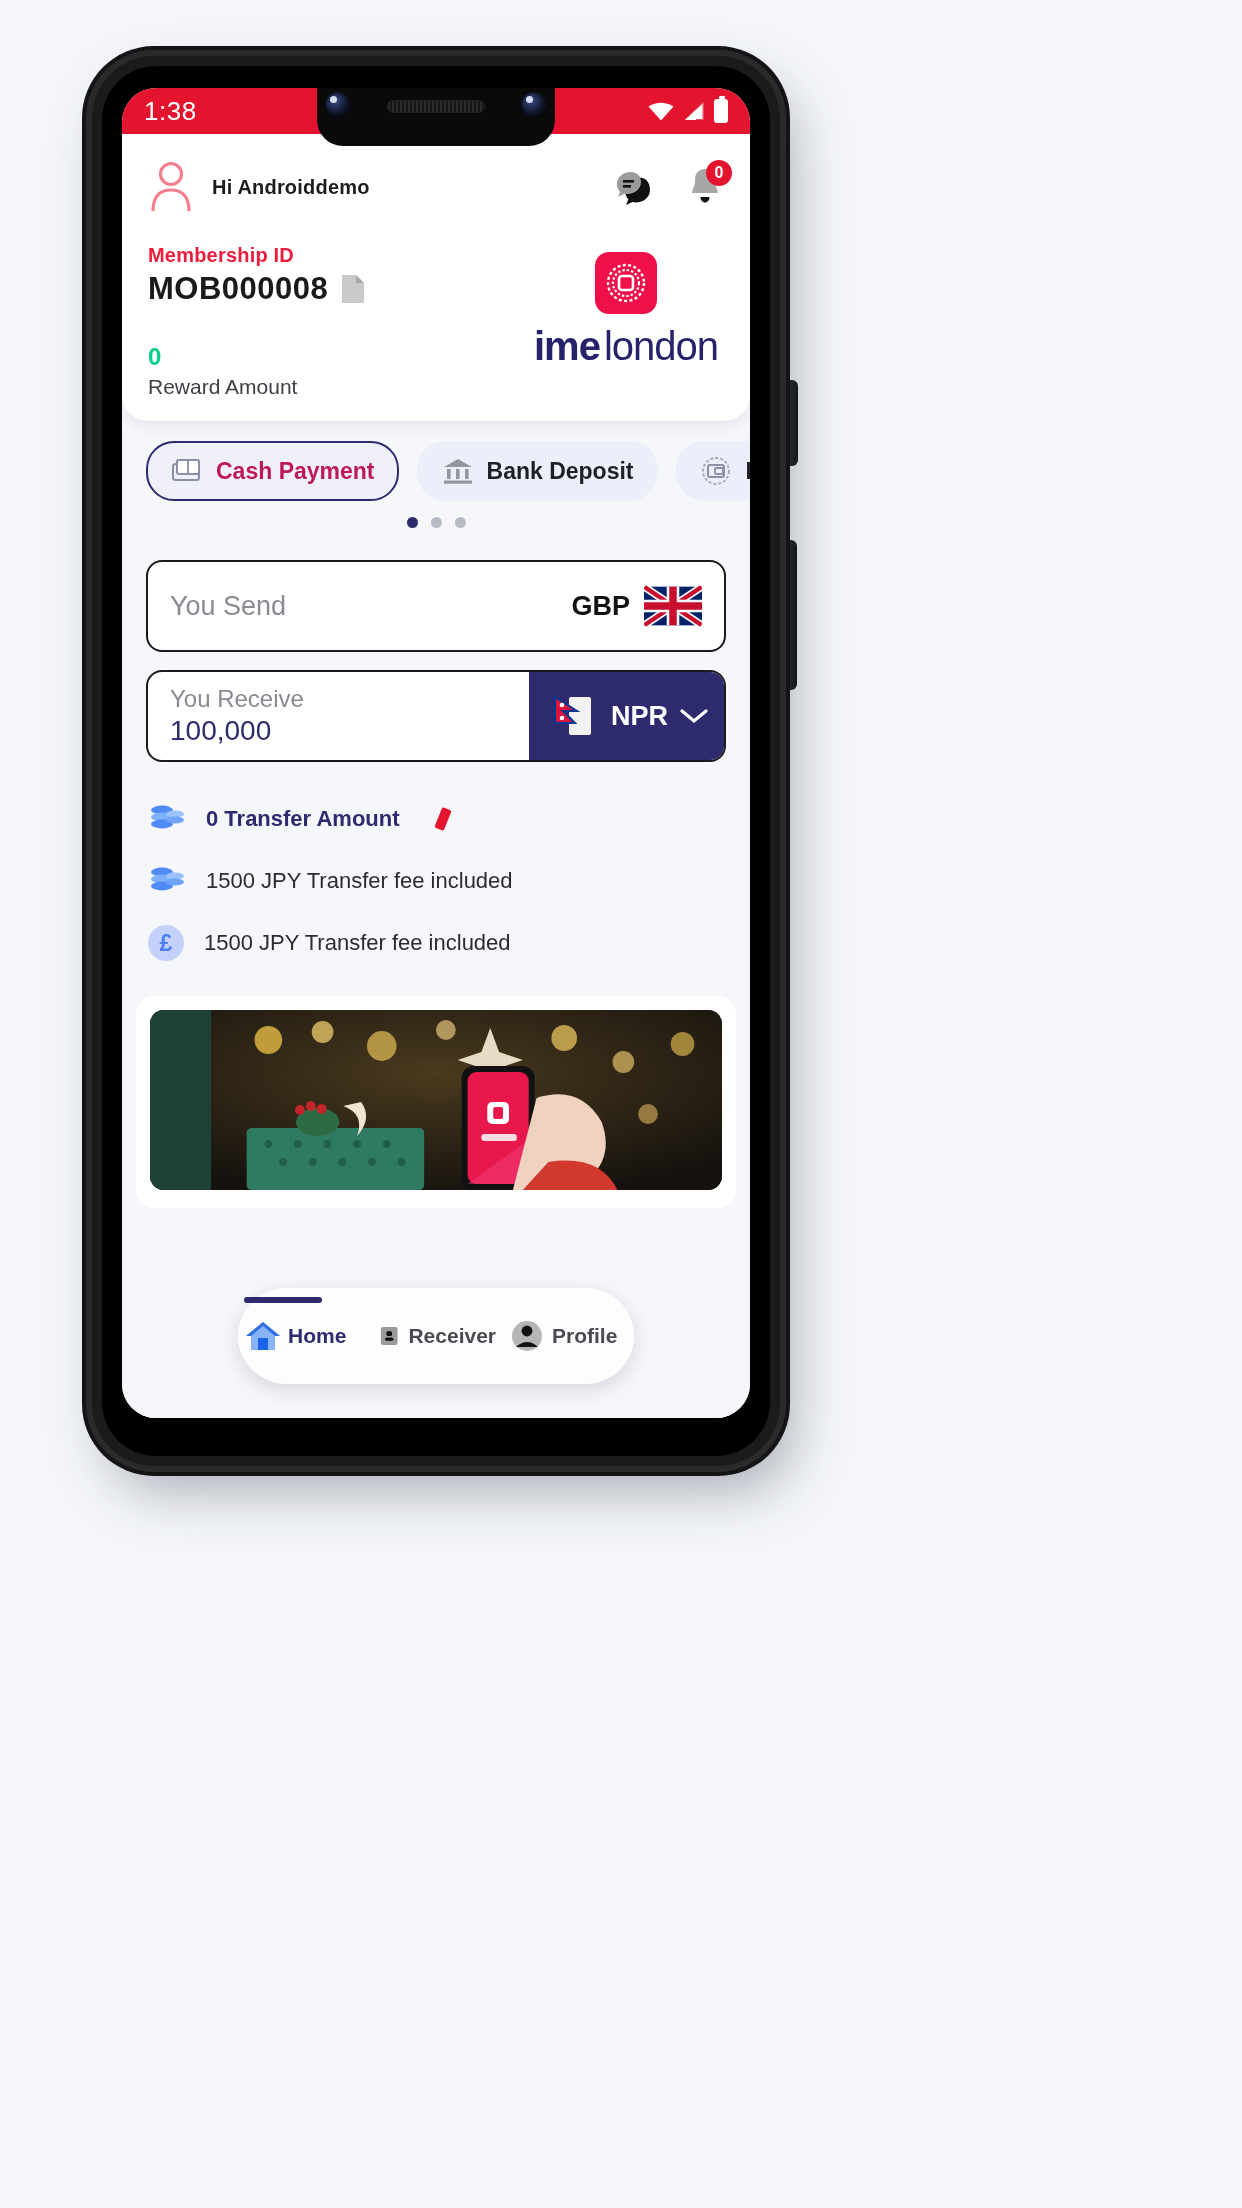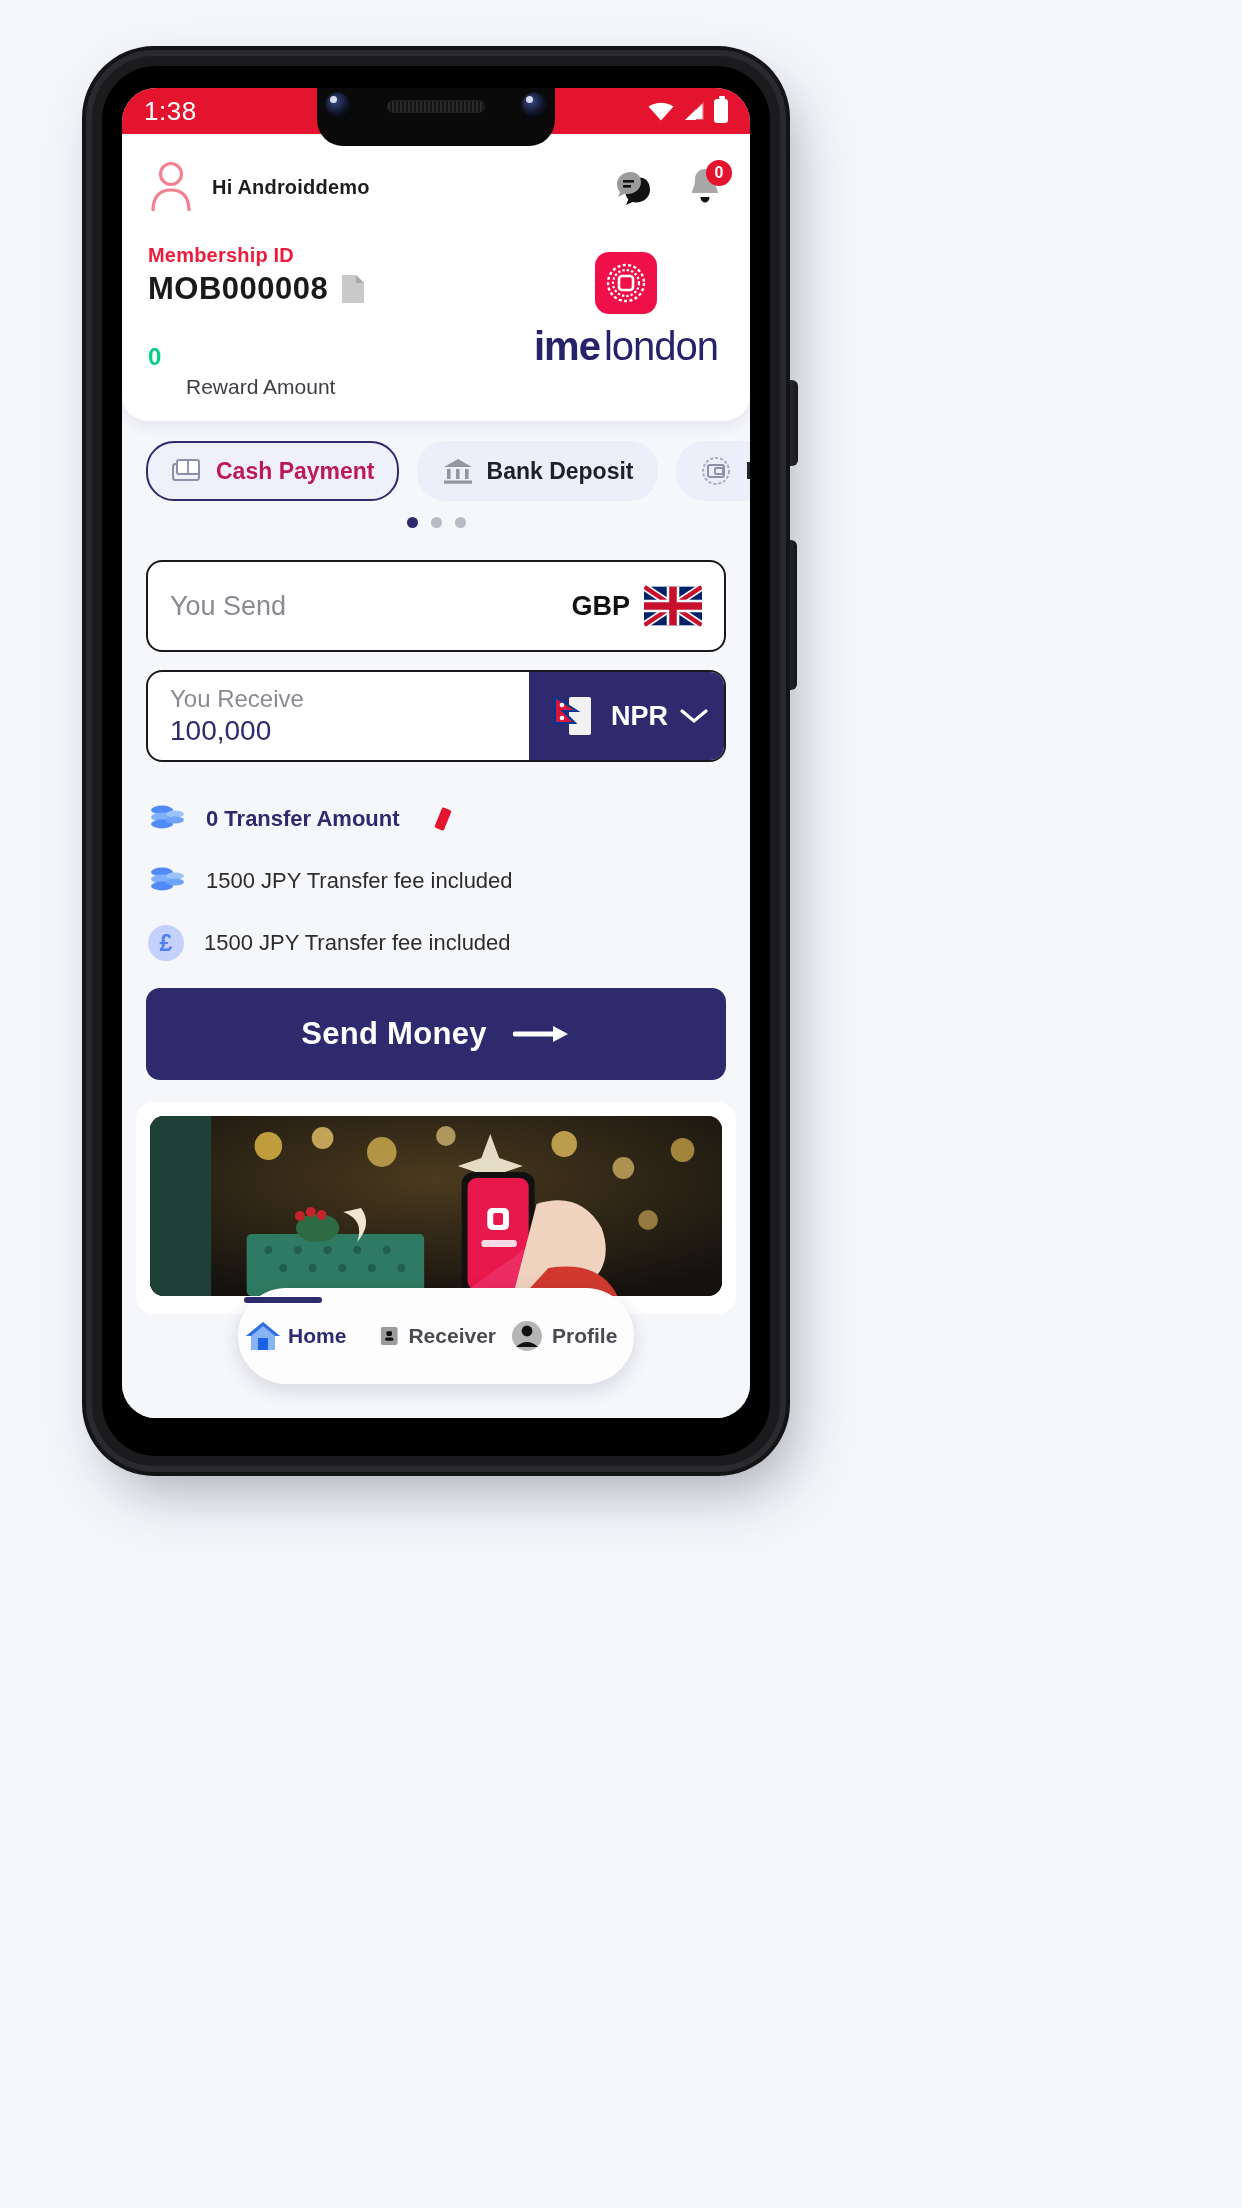--- a/index.html
+++ b/index.html
@@ -122,21 +122,21 @@
     display:flex; align-items:center; justify-content:center; padding: 0 6px;
   }
 
   .card-body { display:flex; align-items:flex-start; margin-top: 22px; }
   .card-left { flex: 1 1 auto; }
   .lbl-member { color:#ec1c3c; font-size: 20px; font-weight: 700; letter-spacing: .2px; }
   .member-row { display:flex; align-items:center; gap: 12px; margin-top: 4px; }
   .member-id { font-size: 31px; font-weight: 700; color:#1a1a1c; letter-spacing:.5px; }
   .ico-copy { width: 26px; height: 32px; }
   .reward-val { color:#05cf86; font-size: 24px; font-weight: 700; margin-top: 36px; }
-  .reward-lbl { color:#3e3e44; font-size: 21px; font-weight: 500; margin-top: 4px; margin-left: 38px; }
+  .reward-lbl { color:#3e3e44; font-size: 21px; font-weight: 500; margin-top: 4px; }
 
   .brand { width: 196px; flex: 0 0 auto; text-align:center; padding-top: 8px; }
   .brand-mark {
     width: 62px; height: 62px; margin: 0 auto 10px auto;
     background:#ef1049; border-radius: 14px;
     display:flex; align-items:center; justify-content:center;
   }
   .brand-name { display:flex; align-items:baseline; justify-content:center; gap: 4px; }
   .brand-ime { font-size: 40px; font-weight: 800; color:#26236b; letter-spacing:-1px; }
   .brand-lon { font-size: 40px; font-weight: 400; color:#26236b; letter-spacing:-1px; }
@@ -430,27 +430,20 @@
           </svg>
           <span class="info-text">1500 JPY Transfer fee included</span>
         </div>
 
         <div class="info-row">
           <span class="ico-pound">£</span>
           <span class="info-text">1500 JPY Transfer fee included</span>
         </div>
       </div>
 
-      <div class="cta">
-        <span class="cta-label">Send Money</span>
-        <svg class="cta-arrow" viewBox="0 0 58 22">
-          <path d="M2 11 H48" stroke="#fff" stroke-width="5" stroke-linecap="round"></path>
-          <path d="M40 3 L55 11 L40 19" fill="#fff"></path>
-        </svg>
-      </div>
 
       <div class="promo-card">
         <div class="promo-img">
           <svg width="100%" height="100%" viewBox="0 0 580 180" preserveAspectRatio="none">
             <defs>
               <radialGradient id="bokeh" cx="50%" cy="35%" r="70%">
                 <stop offset="0%" stop-color="#4a3a1e"></stop>
                 <stop offset="100%" stop-color="#15120e"></stop>
               </radialGradient>
             </defs>

